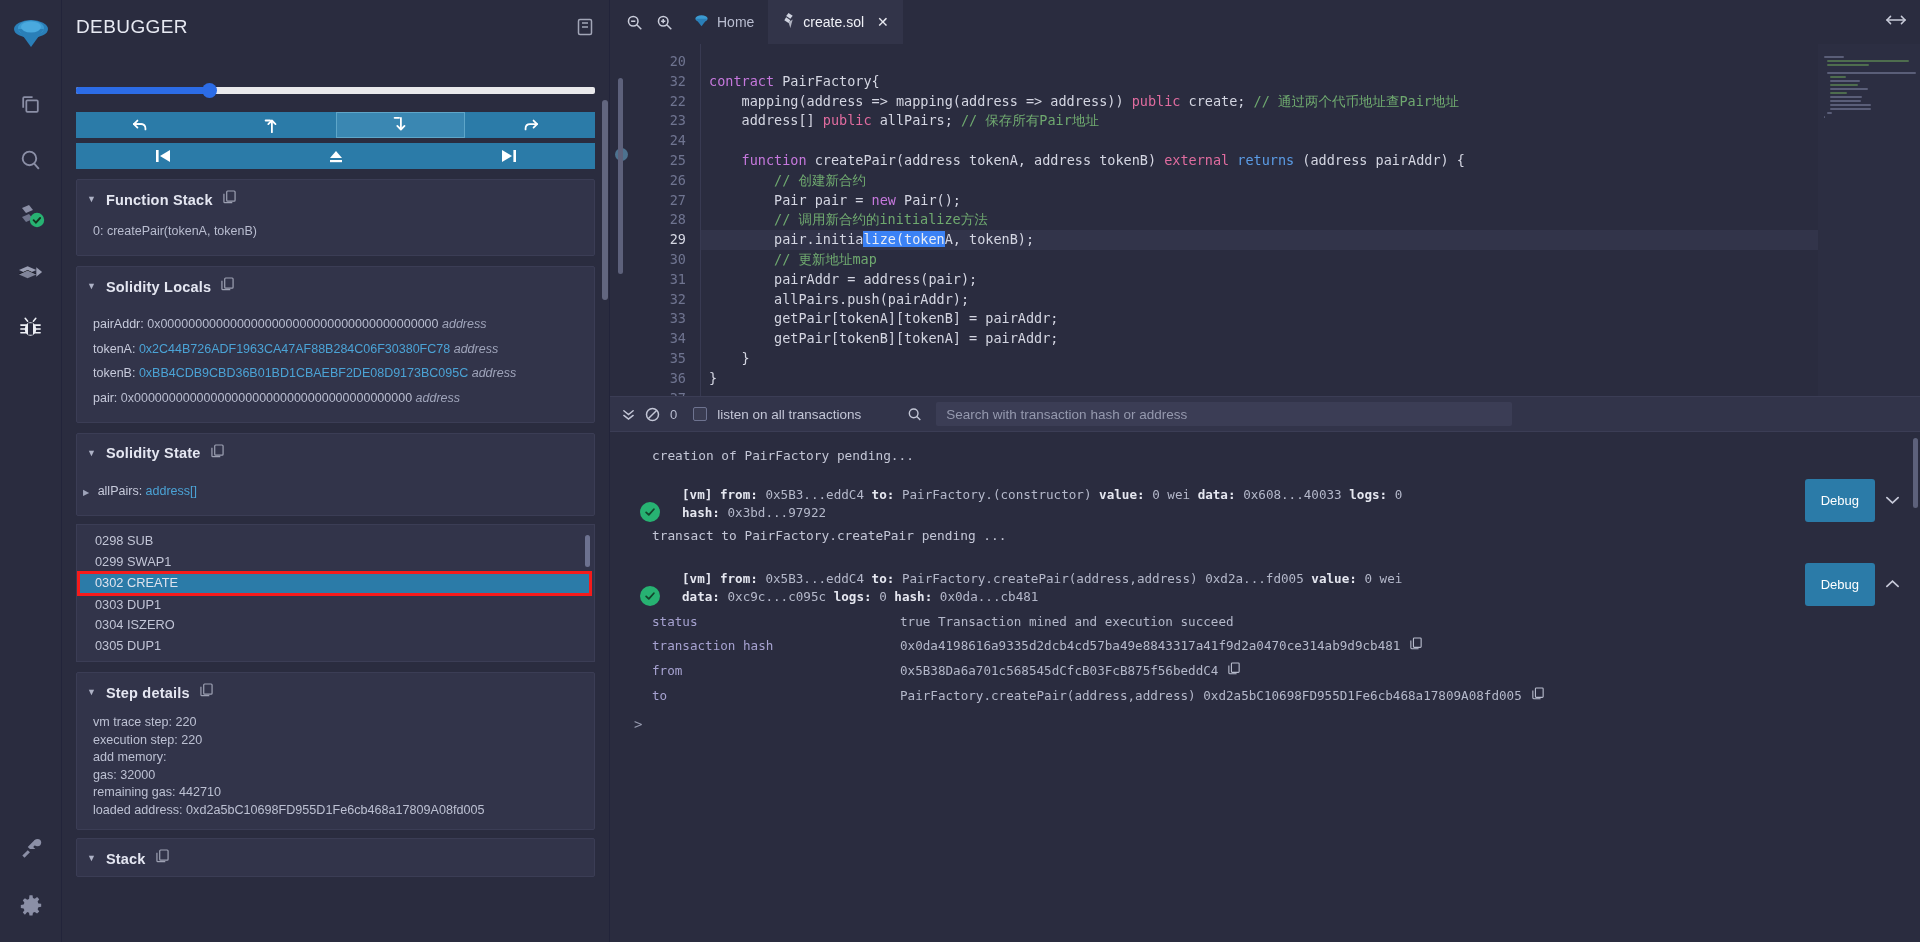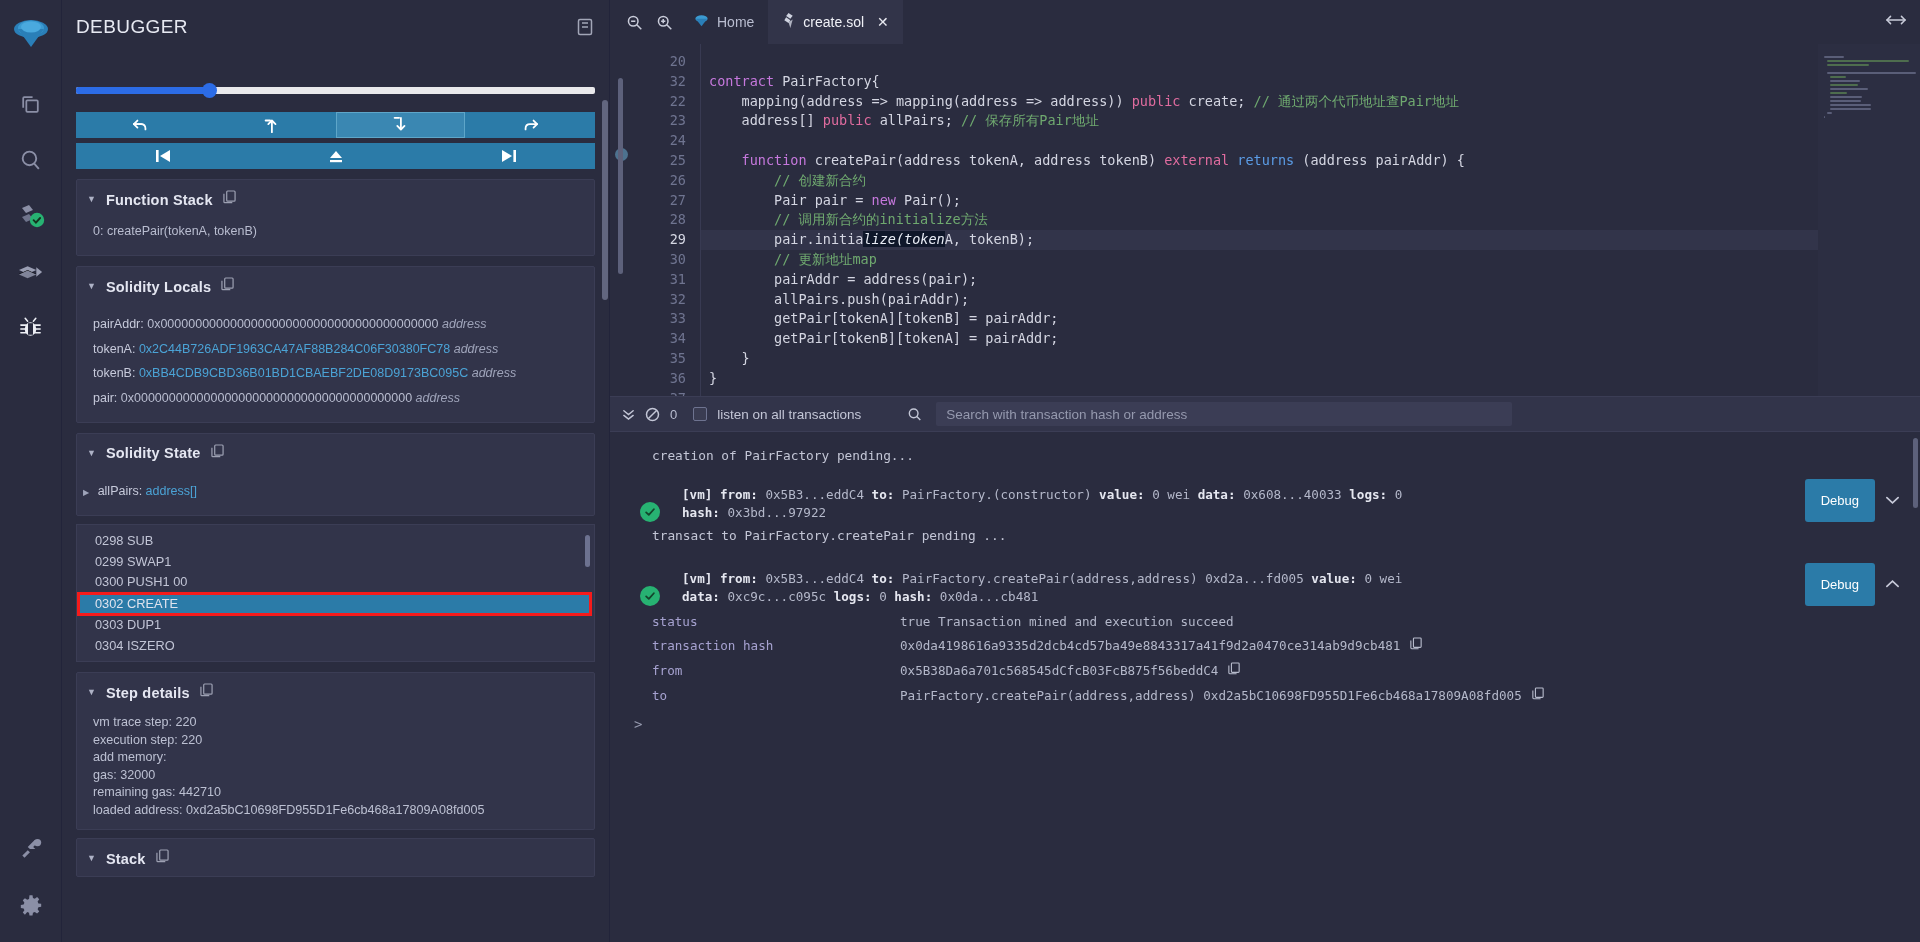--- a/index.html
+++ b/index.html
@@ -157,21 +157,21 @@
   }
   .cl {
     font-family: "DejaVu Sans Mono", monospace; font-size: 13.5px;
     line-height: 19.8px; white-space: pre; color: #d4d6e2; padding-left: 8px;
   }
   .cl.hlrow { background: #32344a; }
   .k-kw   { color: #c678dd; }
   .k-kw2  { color: #e06c9f; }
   .k-blue { color: #5b9ce6; }
   .k-cmt  { color: #6fa96f; }
-  .k-sel  { background: #0f172a; color: #e8ecf5; font-style: italic; }
+  .k-sel  { background: #3b82f6; color: #e8ecf5; }
   .minimap {
     position: absolute; right: 0; top: 0; width: 102px; height: 100%;
     background: #2c2e42; padding: 8px 6px; overflow: hidden;
   }
   .mm-line { height: 2px; margin-bottom: 2px; border-radius: 1px; }
   .ed-scroll {
     position: absolute; left: 8px; top: 34px; width: 5px; height: 196px;
     background: #5d617b; border-radius: 3px;
   }
 
@@ -426,21 +426,20 @@
             <span class="tiny-caret">▶</span>
             <span class="lbl">allPairs:</span>
             <span class="val-lnk">address[]</span>
           </div>
         </div>
       </div>
 
       <div class="oplist">
         <div class="oprow">0298 SUB</div>
         <div class="oprow">0299 SWAP1</div>
-        <div class="oprow">0300 PUSH1 00</div>
         <div class="oprow sel">0302 CREATE</div>
         <div class="oprow">0303 DUP1</div>
         <div class="oprow">0304 ISZERO</div>
         <div class="oprow">0305 DUP1</div>
 
         <div class="opscroll"></div>
       </div>
 
       <div class="card">
         <div class="card-hd">

